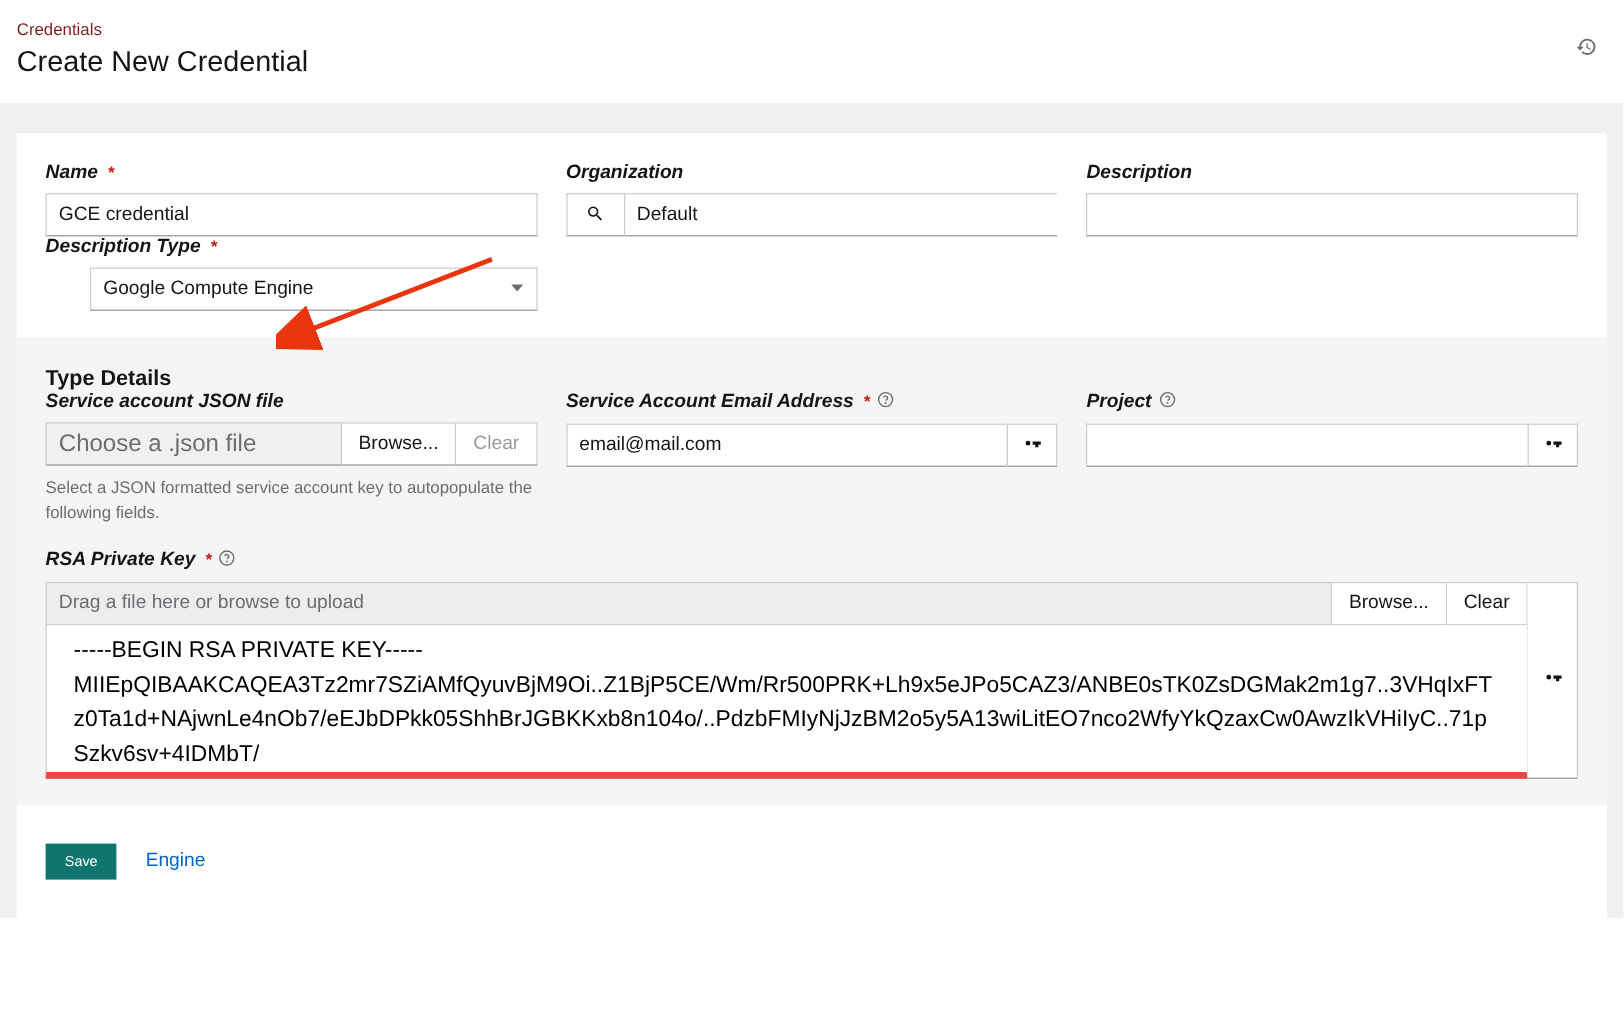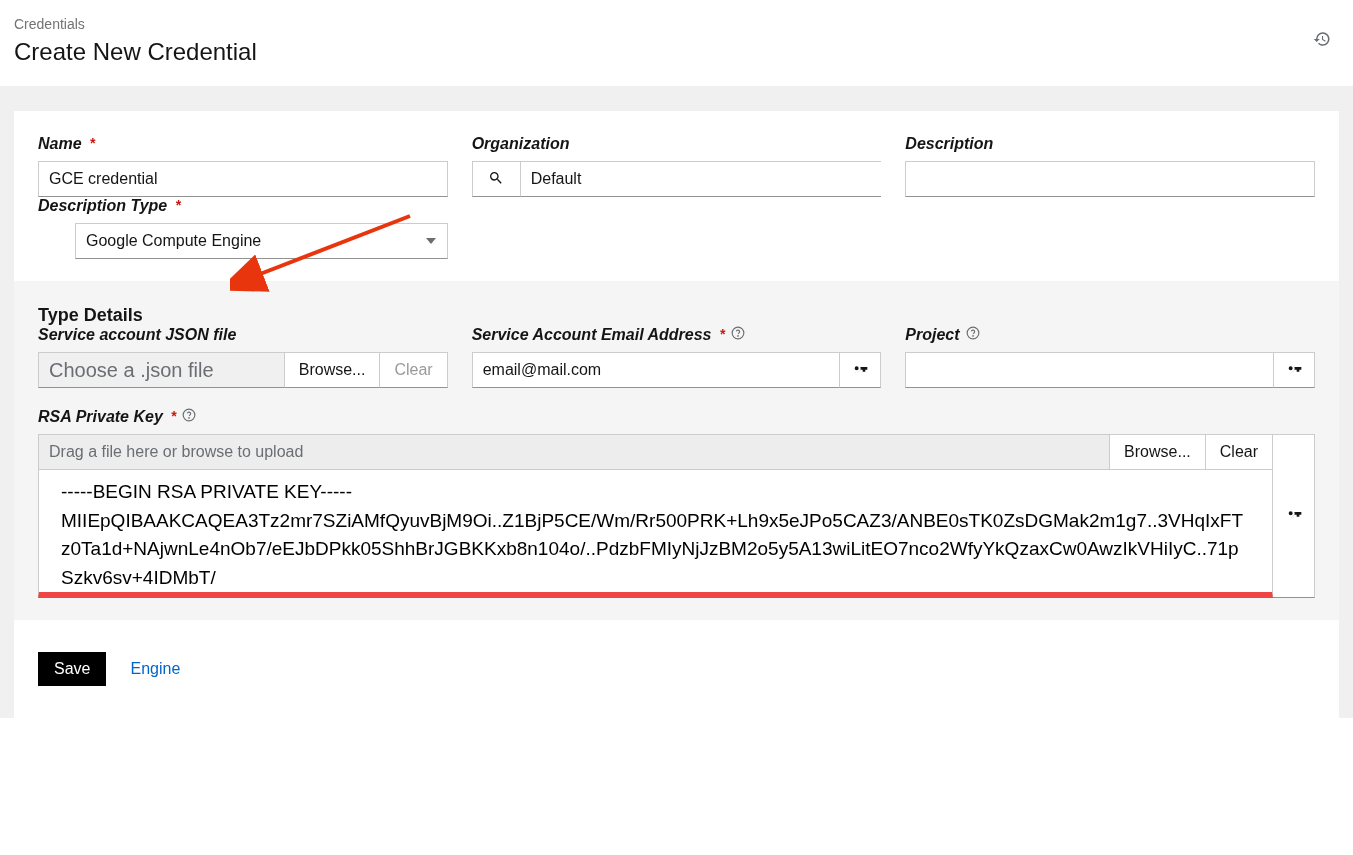--- a/index.html
+++ b/index.html
@@ -12,21 +12,21 @@
     font-size: 16px;
     color: #151515;
     background: #fff;
   }
   .page-header {
     padding: 16px 14px 20px 14px;
     background: #fff;
     position: relative;
   }
   .breadcrumb {
-    color: #737373;
+    color: #7f1d1d;
     font-size: 14px;
     margin-bottom: 6px;
     cursor: pointer;
   }
   .page-title {
     font-size: 24px;
     font-weight: 500;
   }
   .history-icon {
     position: absolute;
@@ -246,25 +246,25 @@
     overflow-y: scroll;
   }
   .footer {
     padding: 32px 24px;
     background: #fff;
     display: flex;
     gap: 24px;
     align-items: center;
   }
   .btn-primary {
-    background: #000000;
+    background: #0f766e;
     color: #fff;
     border: none;
     padding: 8px 16px;
-    font-size: 16px;
+    font-size: 12px;
     cursor: pointer;
     font-family: inherit;
   }
   .btn-link {
     background: none;
     border: none;
     color: #0066cc;
     font-size: 16px;
     cursor: pointer;
     font-family: inherit;
@@ -362,20 +362,21 @@
         <div class="col">
           <div class="field">
             <div class="field-label">
               <span>Service account JSON file</span>
             </div>
             <div class="file-group">
               <div class="file-display">Choose a .json file</div>
               <button class="file-btn">Browse...</button>
               <button class="file-btn disabled">Clear</button>
             </div>
+            <div class="helper-text">Select a JSON formatted service account key to autopopulate the following fields.</div>
           </div>
         </div>
         <div class="col">
           <div class="field">
             <div class="field-label">
               <span>Service Account Email Address</span>
                   <span class="req">*</span>
               <span class="help-icon">
                 <svg width="14" height="14" viewBox="0 0 24 24" fill="none" stroke="currentColor" stroke-width="2">
                       <circle cx="12" cy="12" r="10"></circle>

